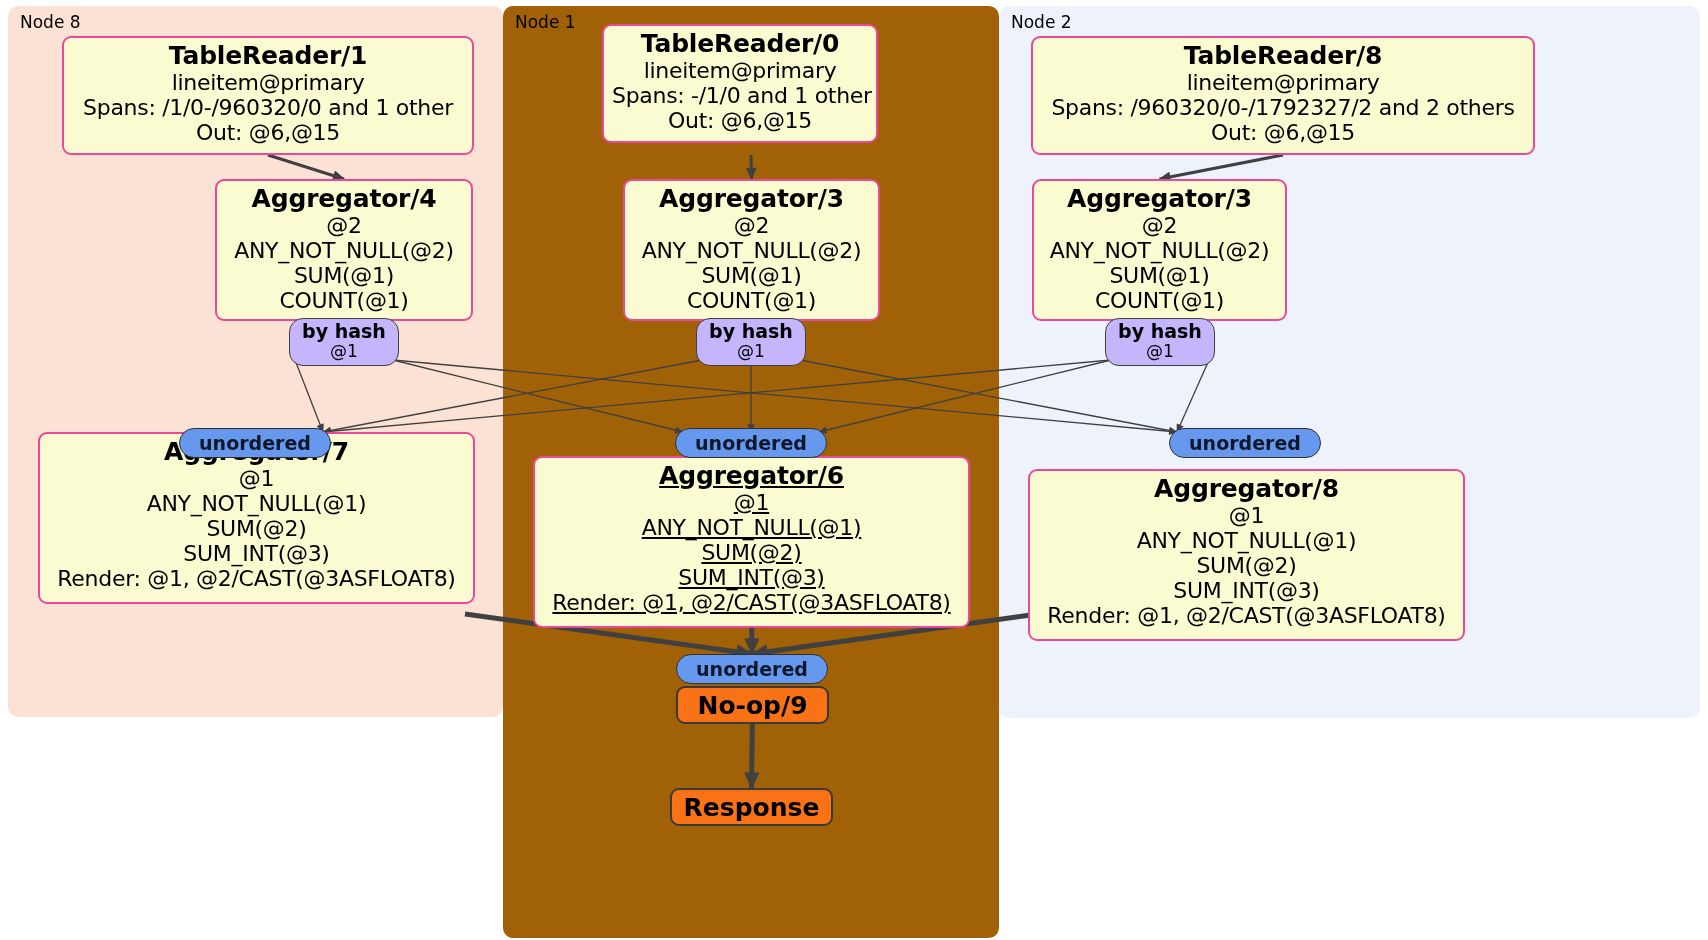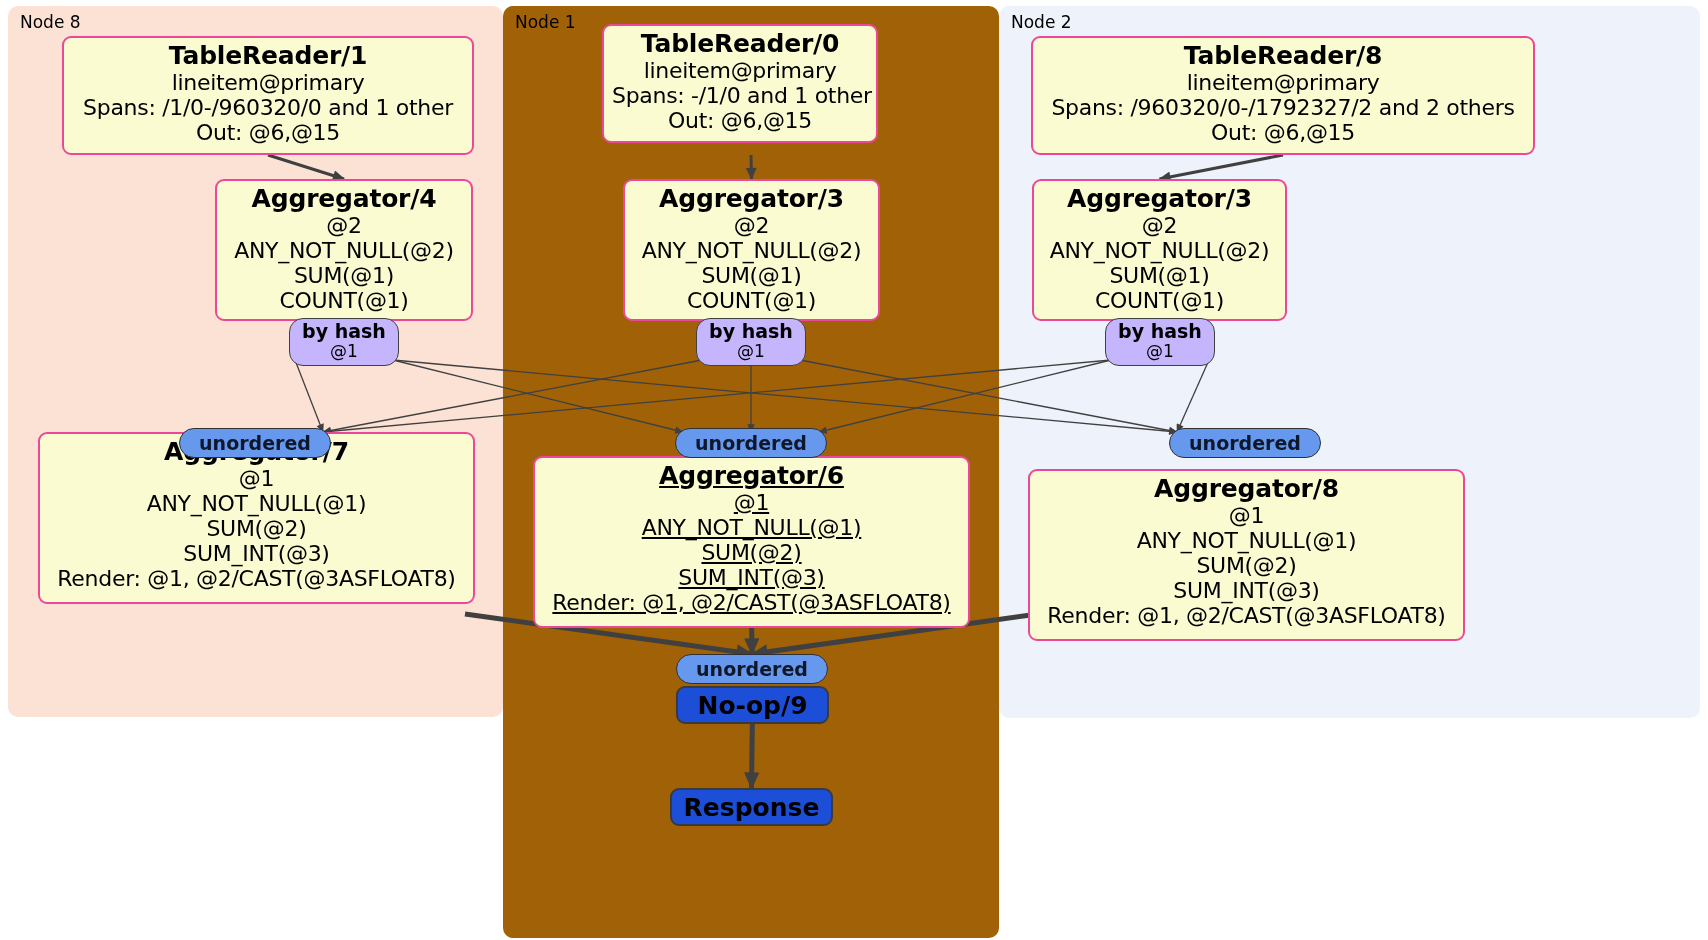--- a/index.html
+++ b/index.html
@@ -60,21 +60,21 @@
   }
   .proc-line {
     display: block;
     font-size: 22px;
     letter-spacing: -0.3px;
     white-space: nowrap;
   }
   .small-box {
     position: absolute;
     box-sizing: border-box;
-    background: #1d4ed8;
+    background: #f97316;
     border: 2px solid #3a3a3a;
     border-radius: 9px;
     text-align: center;
     display: flex;
     align-items: center;
     justify-content: center;
     font-weight: bold;
     font-size: 25px;
     color: #000000;
   }

